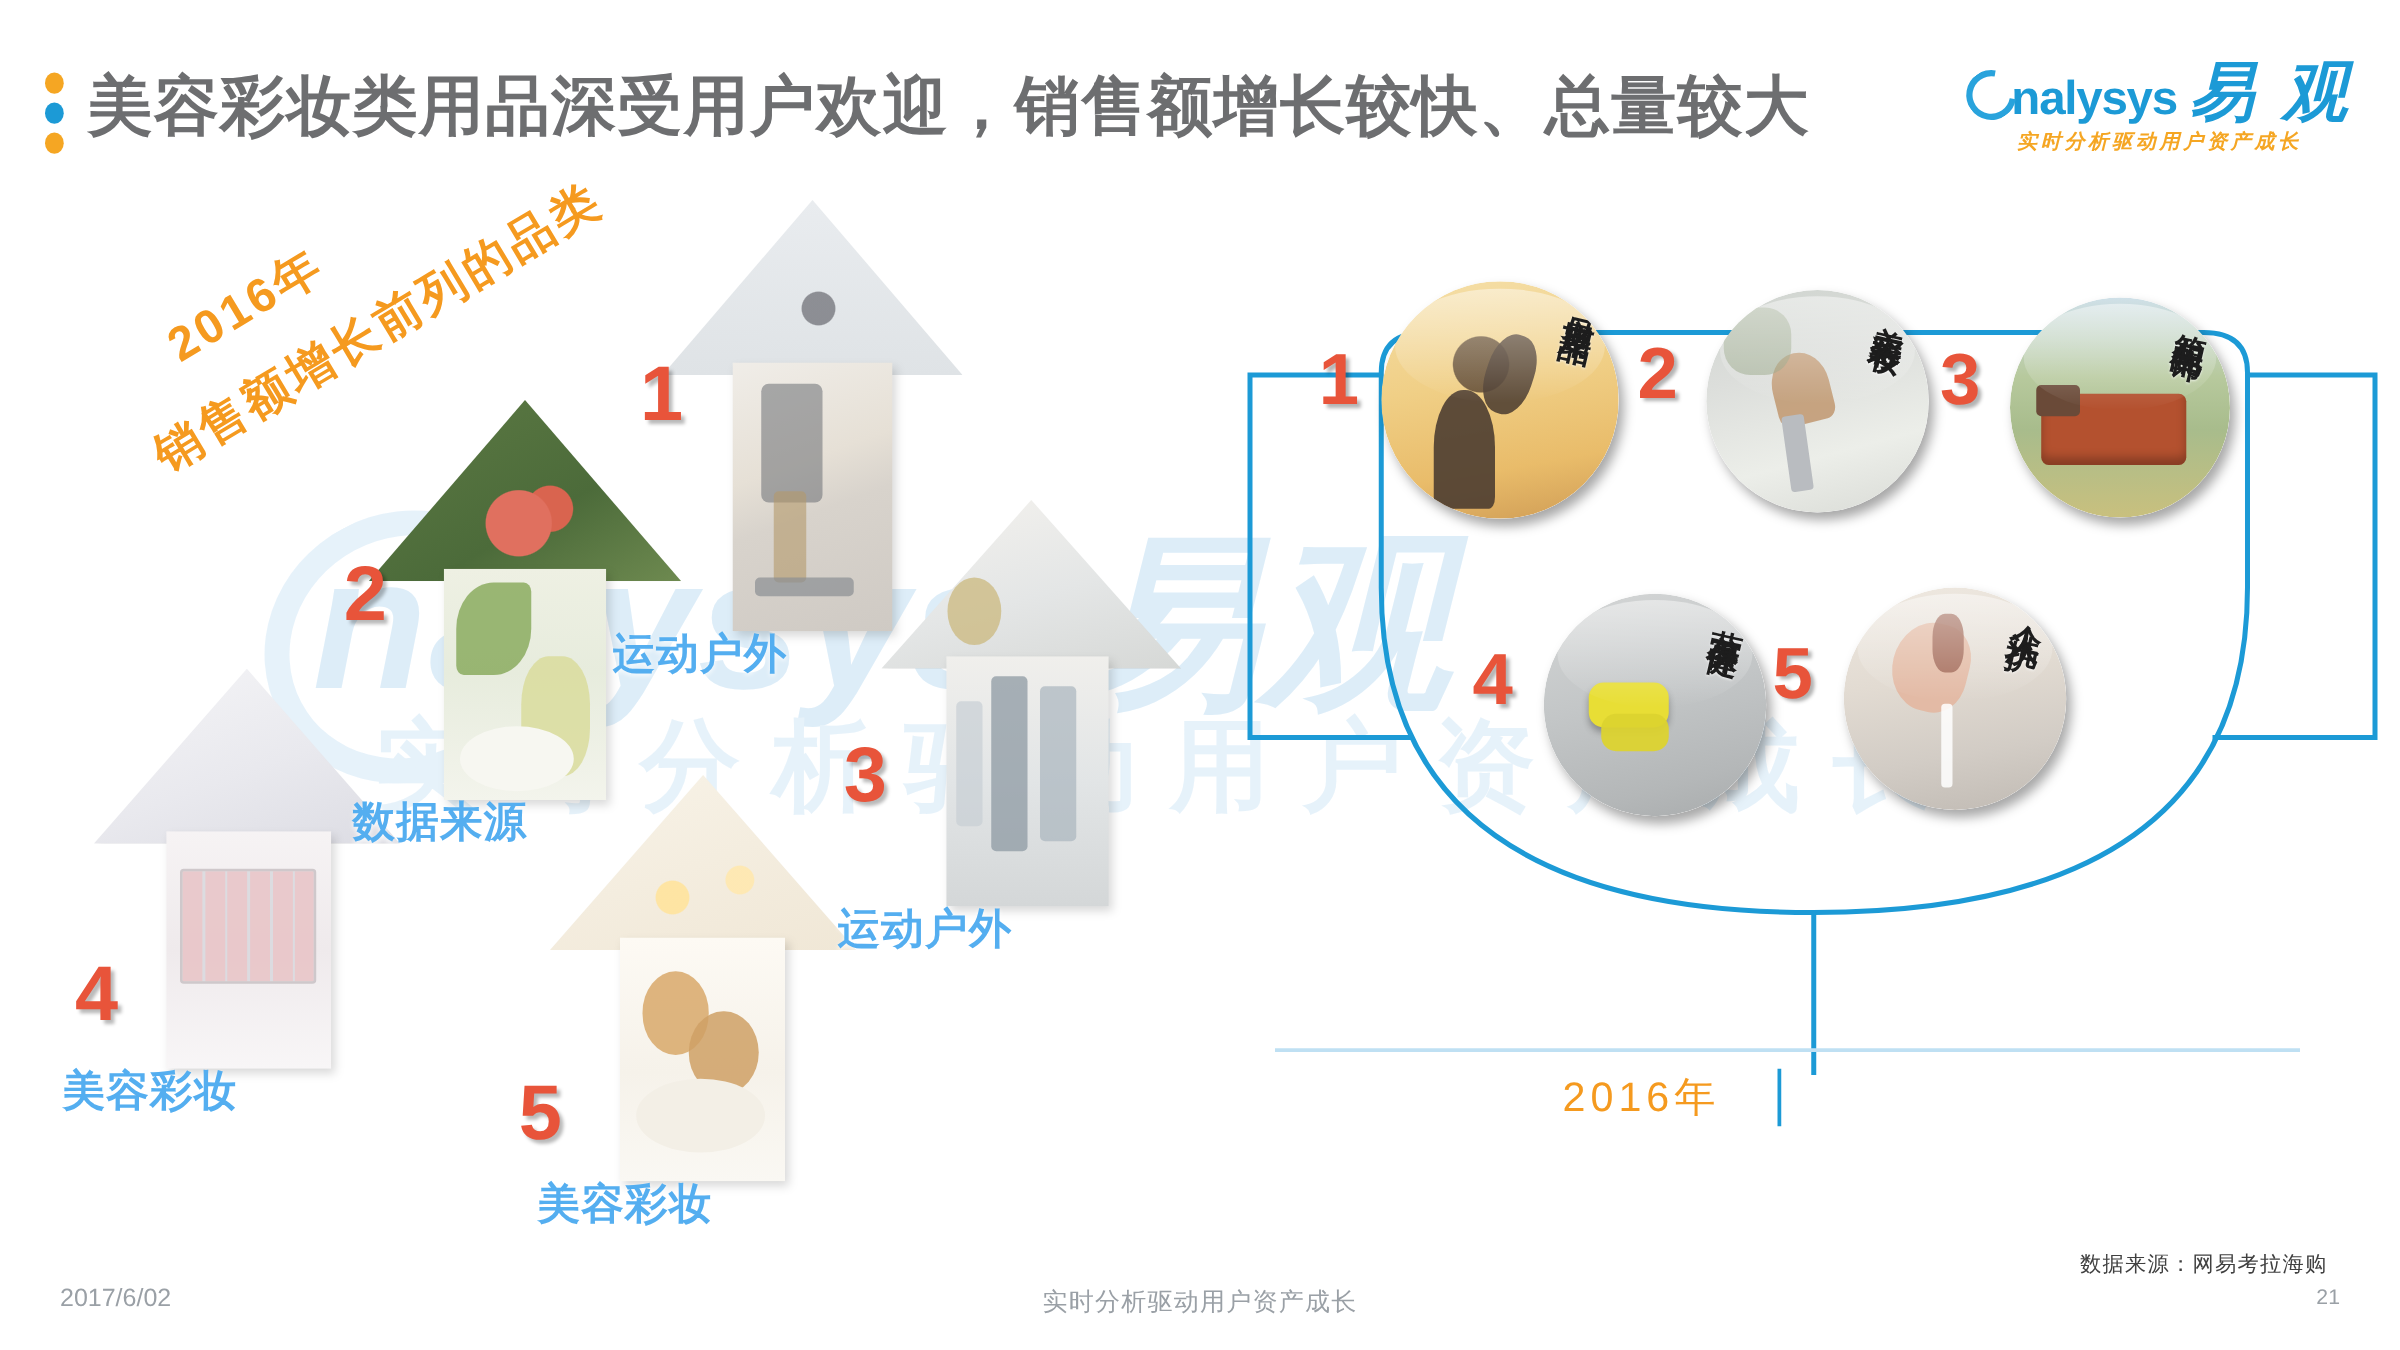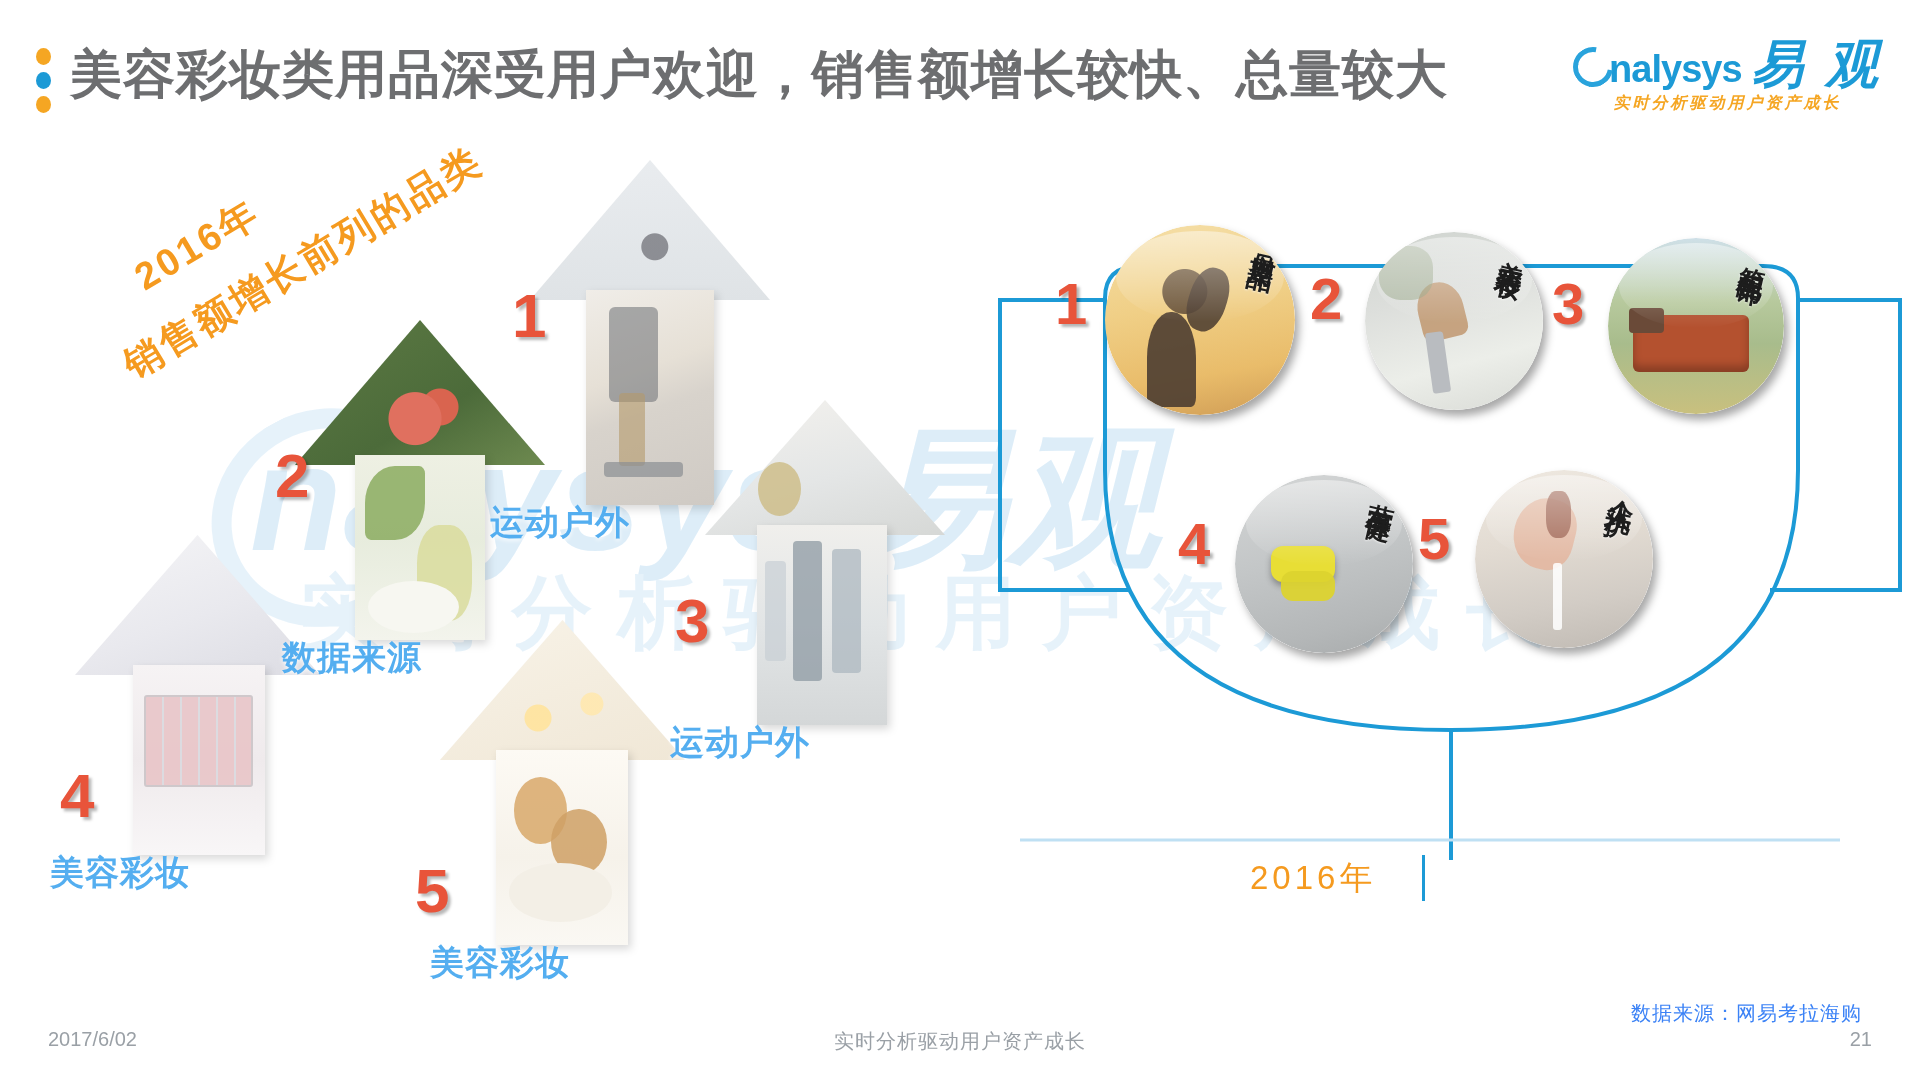--- a/index.html
+++ b/index.html
@@ -23,21 +23,21 @@
   }
   .wm-main{left:40px;top:10px;font-size:150px;font-style:italic;}
   .wm-sub{left:90px;top:170px;font-size:80px;letter-spacing:26px;color:#cfe6f6;}
   .wm-ring{
     position:absolute;left:0px;top:20px;width:190px;height:175px;
     border:20px solid #cfe6f6;border-radius:50%;border-right-color:transparent;
     transform:rotate(-28deg);
   }
 
   
-  .header{position:absolute;left:0;top:0;width:1920px;height:150px;z-index:30;}
+  .header{position:absolute;left:0;top:10px;width:1920px;height:150px;z-index:30;}
   .dots{position:absolute;left:36px;top:48px;width:18px;height:78px;}
   .dot{width:15px;height:17px;border-radius:50%;margin-bottom:7px;}
   .dot.o{background:#f5a623;}
   .dot.b{background:#1c9ad6;}
   .title{
     position:absolute;left:70px;top:40px;
     font-size:52px;font-weight:bold;color:#6d6e70;
     letter-spacing:1px;white-space:nowrap;
   }
 
@@ -108,29 +108,29 @@
   .cnum{
     position:absolute;font-size:58px;font-weight:bold;color:#e8543a;
     text-shadow:3px 3px 3px rgba(0,0,0,.3);z-index:14;line-height:1;
   }
 
   
   .cap-bottom{position:absolute;left:1250px;top:855px;z-index:20;display:flex;align-items:center;}
   .cap-year,.cap-text{color:#f59a1f;font-size:33px;letter-spacing:4px;white-space:nowrap;}
   .cap-div{width:3px;height:46px;background:#1c9ad6;margin:0 46px;}
   .source{
-    position:absolute;right:58px;top:1000px;font-size:20px;color:#3b82f6;
+    position:absolute;right:58px;top:1000px;font-size:17px;color:#404040;
     letter-spacing:1px;white-space:nowrap;z-index:20;
   }
 
   
   .footer{position:absolute;left:0;bottom:22px;width:1920px;height:30px;z-index:25;}
   .f-date{position:absolute;left:48px;top:0;font-size:20px;color:#9aa0a6;}
   .f-center{position:absolute;left:50%;transform:translateX(-50%);top:0;font-size:20px;color:#9aa0a6;letter-spacing:1px;}
-  .f-page{position:absolute;right:48px;top:0;font-size:20px;color:#9aa0a6;}
+  .f-page{position:absolute;right:48px;top:0;font-size:17px;color:#9aa0a6;}
 </style>
 </head>
 <body>
 
 <div class="slide">
 
   <div class="watermark">
     <div class="wm-ring"></div>
     <div class="wm-text wm-main">nalysys 易观</div>
     <div class="wm-text wm-sub">实时分析驱动用户资产成长</div>

